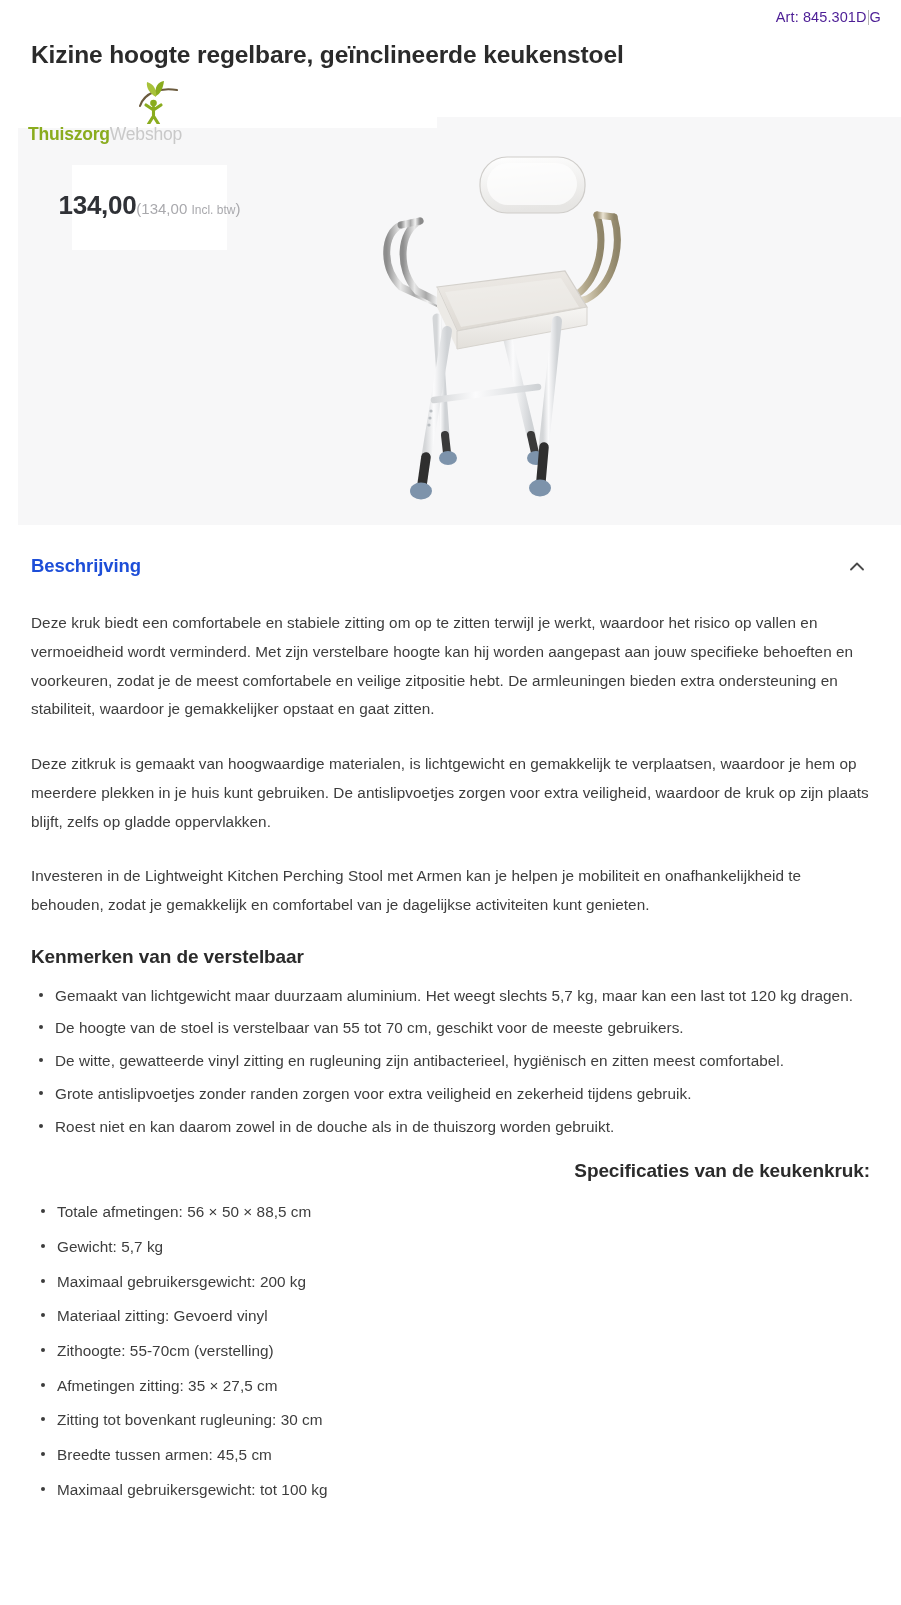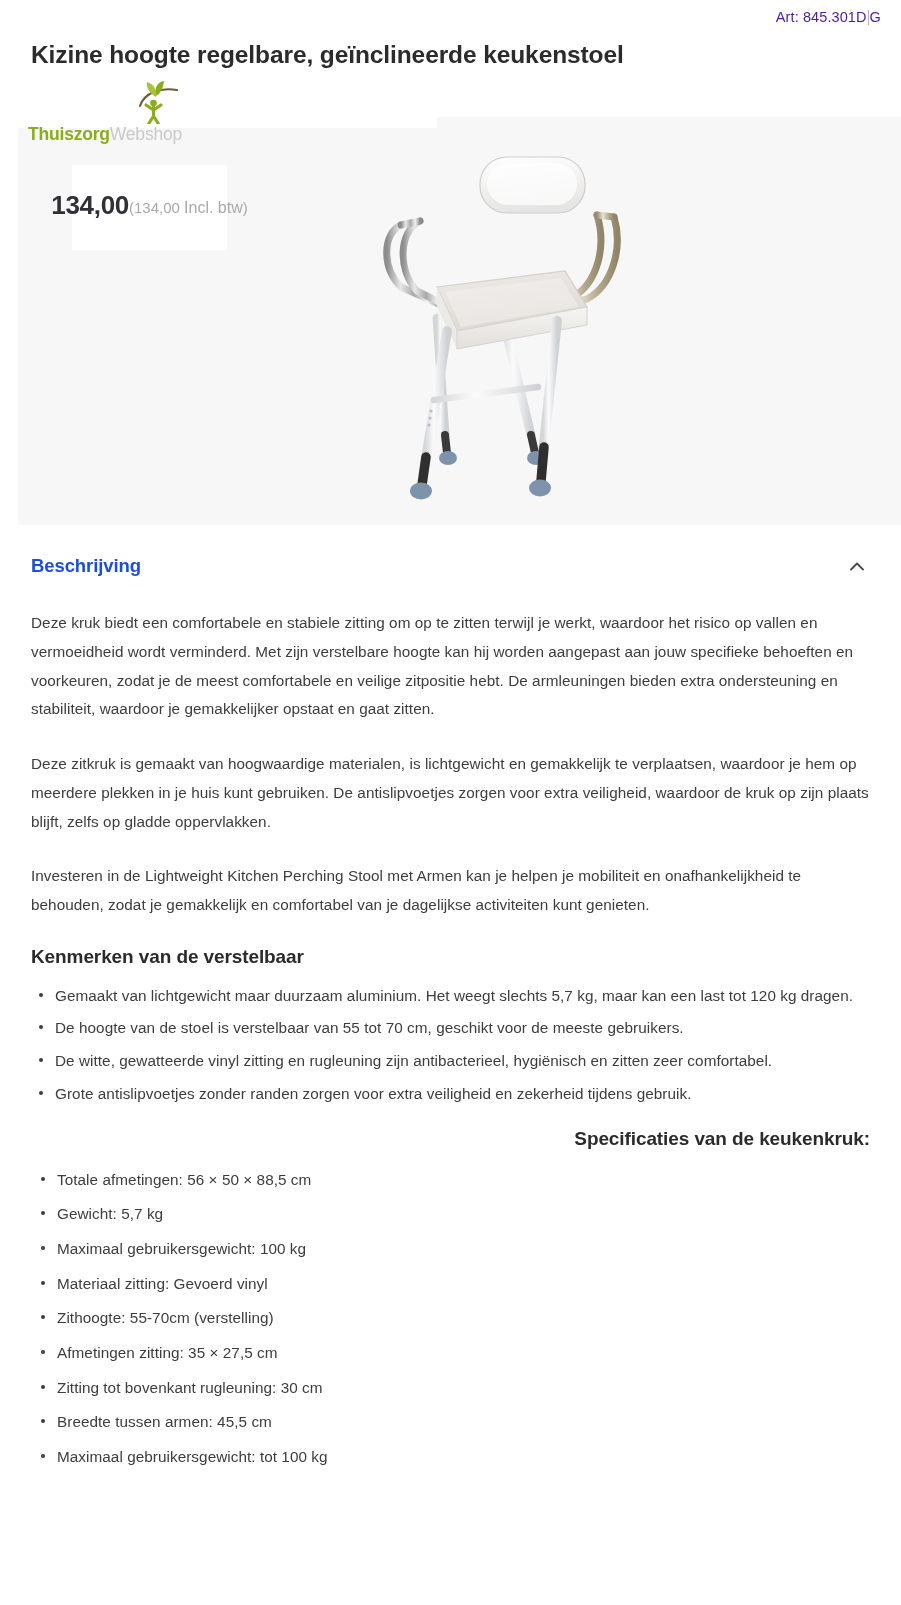--- a/index.html
+++ b/index.html
@@ -125,21 +125,21 @@
     color: #2f3136;
     letter-spacing: -.3px;
     line-height: 1.1;
   }
   .price-sub {
     margin-top: 5px;
     font-size: 15px;
     color: #a9a9ad;
     white-space: nowrap;
   }
-  .price-sub .tiny { font-size: 16px; }
+  .price-sub .tiny { font-size: 12px; }
 
   
   .photo {
     position: absolute;
     top: 18px;
     left: 307px;
     width: 330px;
     height: 380px;
   }
   .photo svg { display: block; width: 100%; height: 100%; }
@@ -375,30 +375,31 @@
 
       <p>Deze kruk biedt een comfortabele en stabiele zitting om op te zitten terwijl je werkt, waardoor het risico op vallen en vermoeidheid wordt verminderd. Met zijn verstelbare hoogte kan hij worden aangepast aan jouw specifieke behoeften en voorkeuren, zodat je de meest comfortabele en veilige zitpositie hebt. De armleuningen bieden extra ondersteuning en stabiliteit, waardoor je gemakkelijker opstaat en gaat zitten.</p>
       <p>Deze zitkruk is gemaakt van hoogwaardige materialen, is lichtgewicht en gemakkelijk te verplaatsen, waardoor je hem op meerdere plekken in je huis kunt gebruiken. De antislipvoetjes zorgen voor extra veiligheid, waardoor de kruk op zijn plaats blijft, zelfs op gladde oppervlakken.</p>
       <p>Investeren in de Lightweight Kitchen Perching Stool met Armen kan je helpen je mobiliteit en onafhankelijkheid te behouden, zodat je gemakkelijk en comfortabel van je dagelijkse activiteiten kunt genieten.</p>
 
       <h3>Kenmerken van de verstelbaar</h3>
 
       <ul class="feat">
         <li>Gemaakt van lichtgewicht maar duurzaam aluminium. Het weegt slechts 5,7 kg, maar kan een last tot 120 kg dragen.</li>
         <li>De hoogte van de stoel is verstelbaar van 55 tot 70 cm, geschikt voor de meeste gebruikers.</li>
-        <li>De witte, gewatteerde vinyl zitting en rugleuning zijn antibacterieel, hygiënisch en zitten zeer comfortabel.</li>
+        <li>De witte, gewatteerde vinyl zitting en rugleuning zijn antibacterieel, hygiënisch en zitten meest comfortabel.</li>
         <li>Grote antislipvoetjes zonder randen zorgen voor extra veiligheid en zekerheid tijdens gebruik.</li>
+        <li>Roest niet en kan daarom zowel in de douche als in de thuiszorg worden gebruikt.</li>
       </ul>
 
       <h3 class="spec-head">Specificaties van de keukenkruk:</h3>
 
       <ul class="spec">
         <li>Totale afmetingen: 56 × 50 × 88,5 cm</li>
         <li>Gewicht: 5,7 kg</li>
-        <li>Maximaal gebruikersgewicht: 100 kg</li>
+        <li>Maximaal gebruikersgewicht: 200 kg</li>
         <li>Materiaal zitting: Gevoerd vinyl</li>
         <li>Zithoogte: 55-70cm (verstelling)</li>
         <li>Afmetingen zitting: 35 × 27,5 cm</li>
         <li>Zitting tot bovenkant rugleuning: 30 cm</li>
         <li>Breedte tussen armen: 45,5 cm</li>
         <li>Maximaal gebruikersgewicht: tot 100 kg</li>
       </ul>
 
     </div>
   </div>

